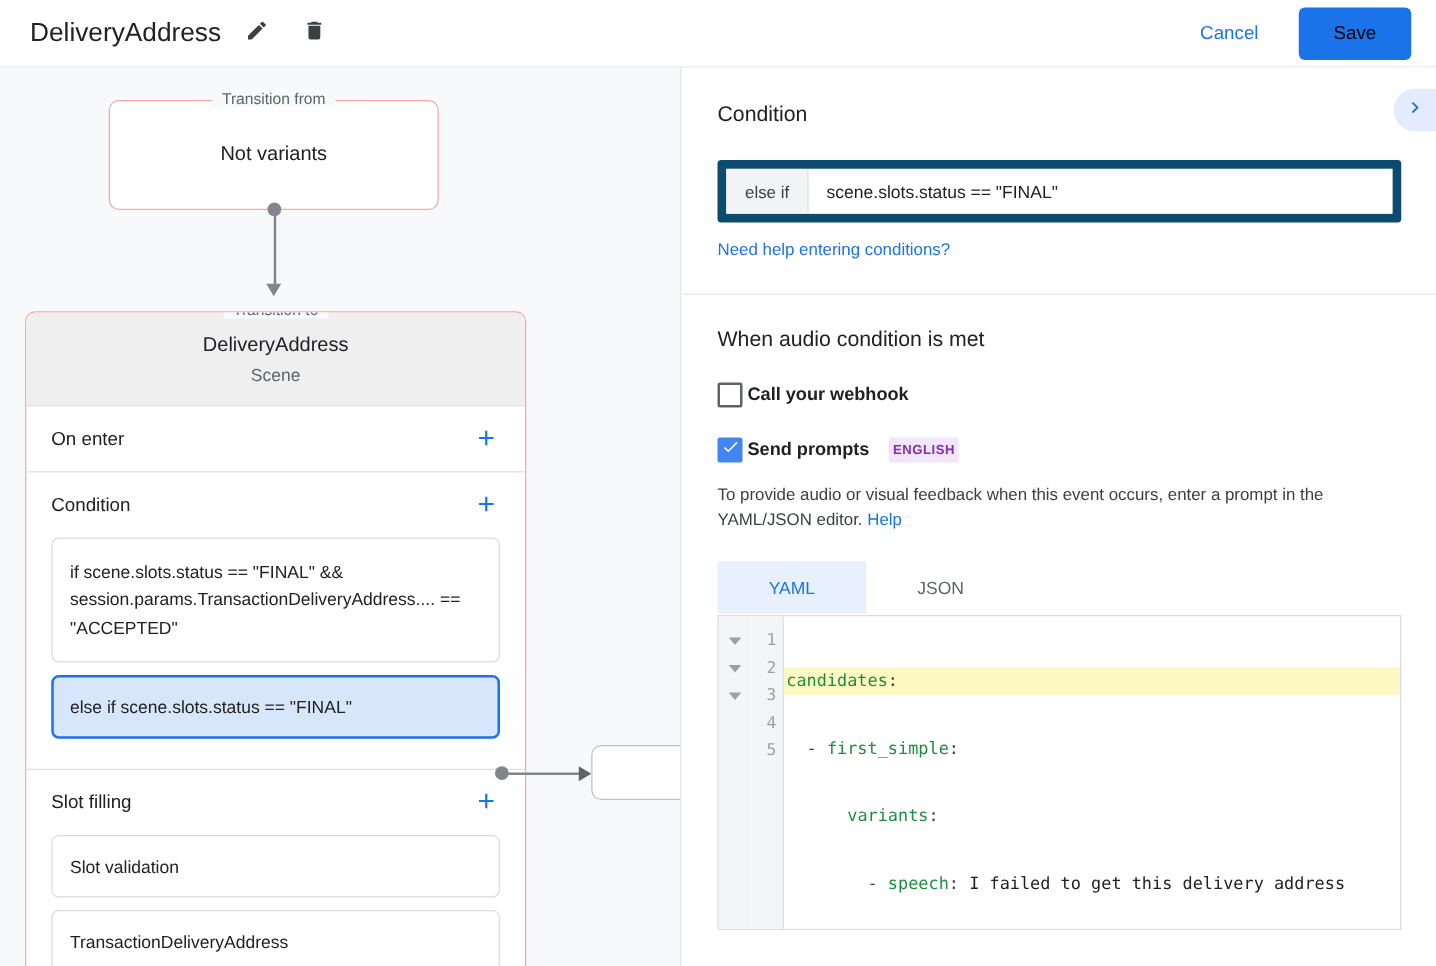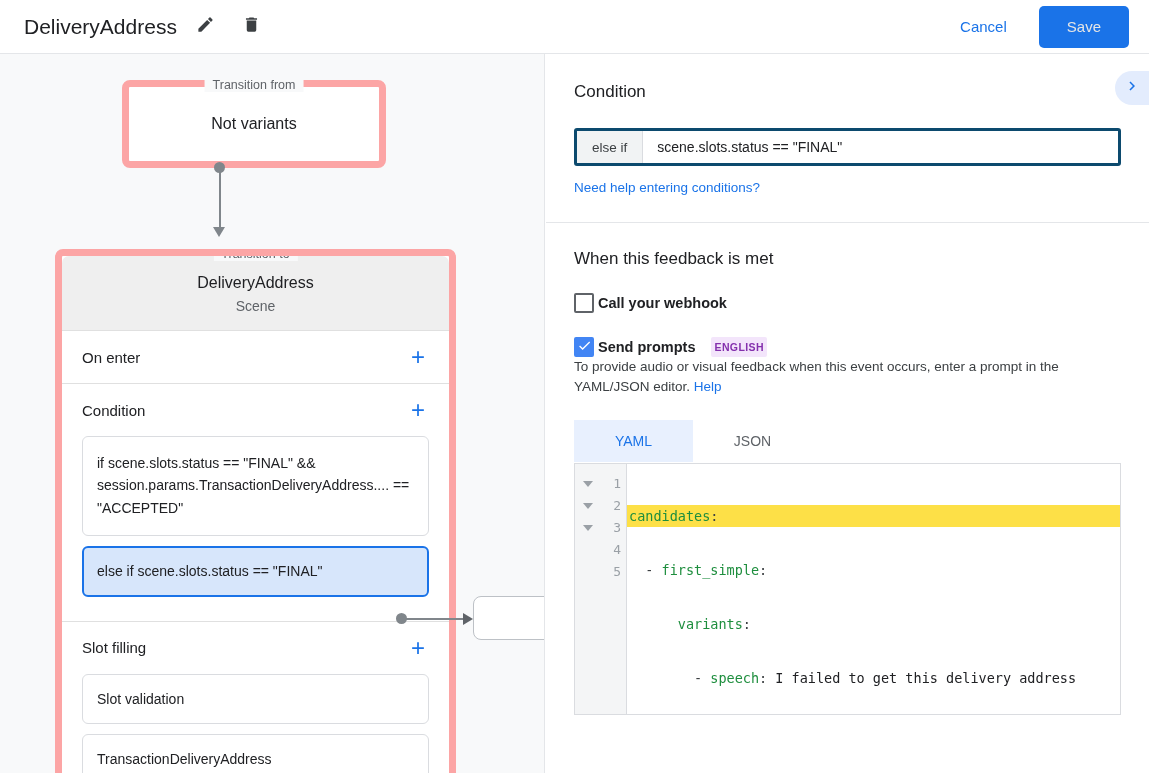--- a/index.html
+++ b/index.html
@@ -43,21 +43,21 @@
     color: #1a73e8;
     font-size: 15px;
     background: none; border: none;
     padding: 9px 14px;
     border-radius: 4px;
     cursor: pointer;
     font-family: inherit;
   }
   .btn-save {
     background: #1a73e8;
-    color: #e5e5e5;
+    color: #000000;
     font-size: 15px;
     border: none;
     padding: 0 28px;
     height: 42px;
     border-radius: 5px;
     margin-left: 18px;
     cursor: pointer;
     font-family: inherit;
   }
 
@@ -71,24 +71,23 @@
   .graph-panel {
     position: absolute; top: 0; left: 0;
     width: 545px; height: 719px;
     background: #f8f9fa;
     border-right: 1px solid #e4e6e9;
     overflow: hidden;
   }
 
   .fieldset-card {
     position: absolute;
-    border: 7px solid #fca5a5;
+    border: 1px solid #fca5a5;
     border-radius: 8px;
     background: #fff;
-    margin-left: 35px;
   }
   .fieldset-legend {
     position: absolute;
     top: -9px; left: 50%;
     transform: translateX(-50%);
     background: #f8f9fa;
     padding: 0 8px;
     font-size: 12.5px;
     color: #5f6368;
     white-space: nowrap;
@@ -210,23 +209,23 @@
   }
   .block {
     padding: 28px 28px 26px 28px;
     border-bottom: 1px solid #e4e6e9;
   }
   .block-title { font-size: 17px; color: #202124; }
 
   .cond-row {
     display: flex;
     margin-top: 26px;
-    border: 3px solid #0c4a6e;
+    border: 7px solid #0c4a6e;
     border-radius: 3px;
-    height: 38px;
+    height: 50px;
     overflow: hidden;
   }
   .cond-prefix {
     background: #f1f3f4;
     border-right: 1px solid #dadce0;
     display: flex; align-items: center;
     padding: 0 15px;
     font-size: 13.5px;
     color: #3c4043;
   }
@@ -274,20 +273,21 @@
     margin-left: 16px;
     background: #f3e5fb;
     color: #8430ad;
     font-size: 10.5px;
     font-weight: bold;
     letter-spacing: .4px;
     padding: 4px 3px;
     border-radius: 2px;
   }
   .help-text {
+    margin-top: 16px;
     font-size: 13.5px;
     color: #3c4043;
     line-height: 1.5;
     max-width: 555px;
   }
 
   
   .tabs { display: flex; margin-top: 22px; }
   .tab {
     padding: 13px 0;
@@ -339,21 +339,21 @@
   .gutter-num div { height: 22px; line-height: 22px; }
   .code-area {
     flex: 1;
     padding-top: 9px;
     font-family: "DejaVu Sans Mono", monospace;
     font-size: 13.5px;
     overflow: hidden;
     white-space: pre;
   }
   .code-line { height: 22px; line-height: 22px; padding-left: 2px; }
-  .code-line.hl { background: #fde047; }
+  .code-line.hl { background: #fef9c3; }
   .tok-key { color: #1e8e3e; }
   .tok-punc { color: #3c4043; }
   .tok-str { color: #202124; }
 </style>
 </head>
 <body>
 
 <div class="topbar">
   <div class="topbar-title">DeliveryAddress</div>
 
@@ -445,21 +445,21 @@
     <div class="block">
       <div class="block-title">Condition</div>
       <div class="cond-row">
         <div class="cond-prefix">else if</div>
         <input class="cond-input" type="text" value="scene.slots.status == &quot;FINAL&quot;" style="">
       </div>
       <a class="link">Need help entering conditions?</a>
     </div>
 
     <div class="block block2">
-      <div class="block-title">When this feedback is met</div>
+      <div class="block-title">When audio condition is met</div>
 
       <div class="chk-row">
         <span class="chk"></span>
         <span class="chk-label">Call your webhook</span>
       </div>
 
       <div class="chk-row">
         <span class="chk checked">
           <span>
             <svg width="15" height="15" viewBox="0 0 24 24">

